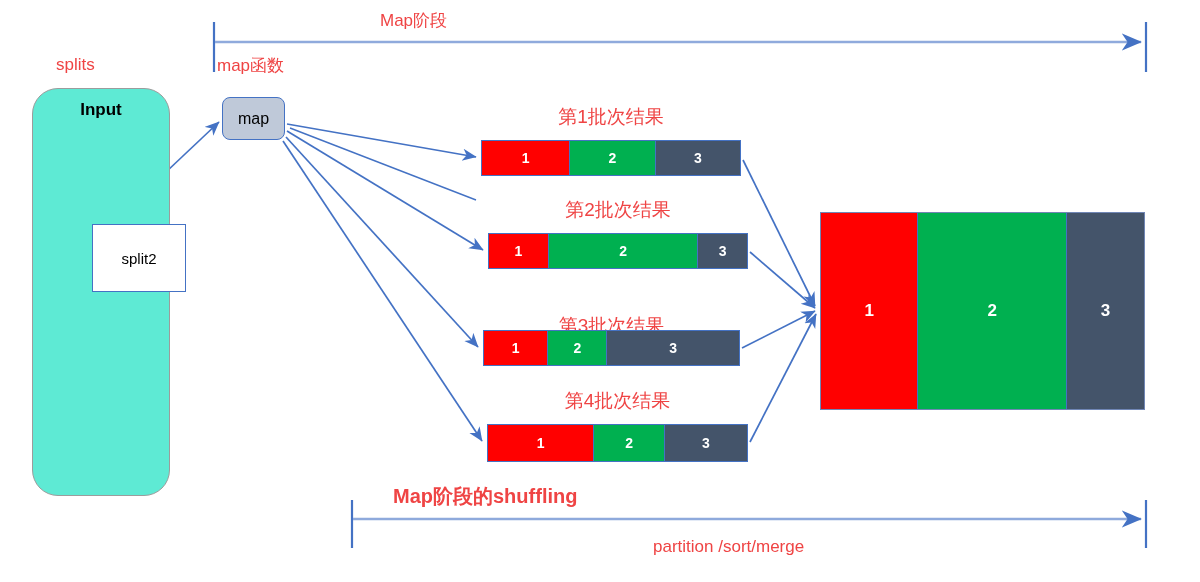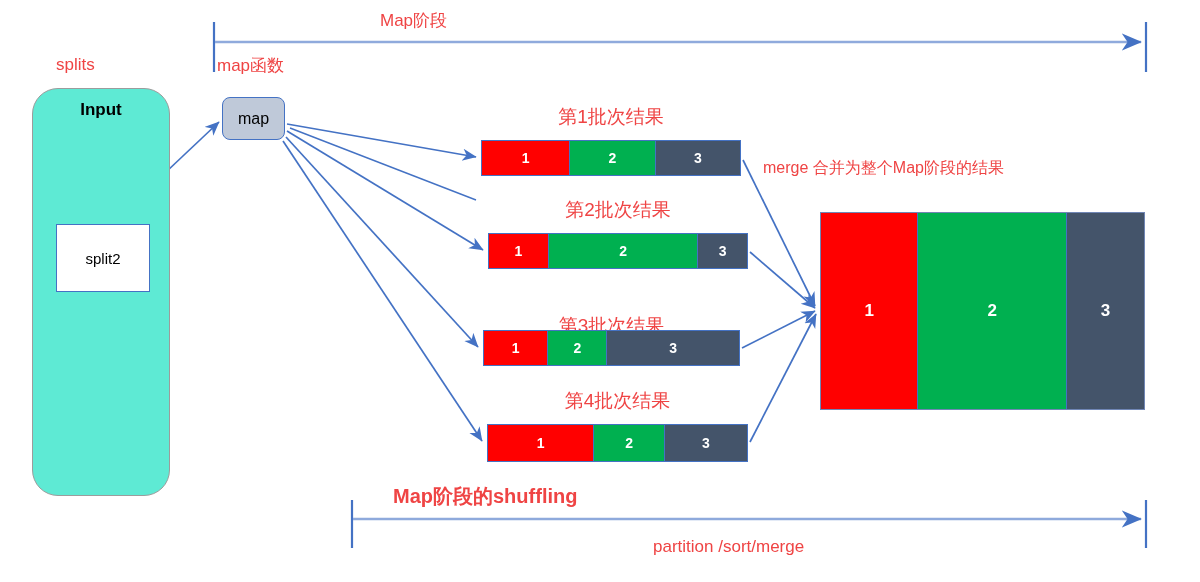--- a/index.html
+++ b/index.html
@@ -70,21 +70,21 @@
     background: #ffffff;
     border: 1.6px solid #4472C4;
     box-sizing: border-box;
     display: flex;
     align-items: center;
     justify-content: center;
     font-size: 15px;
     color: #000;
   }
   .split-1 { top: 47px; }
-  .split-2 { top: 135px; }
+  .split-2 { top: 135px; margin-left: 36px; }
 
   
   .map-node {
     left: 222px;
     top: 97px;
     width: 63px;
     height: 43px;
     background: #BFC9D9;
     border: 1.6px solid #4472C4;
     border-radius: 8px;
@@ -189,21 +189,20 @@
 
   <div class="abs input-panel">
     <div class="input-title">Input</div>
     <div class="split-box split-2">split2</div>
   </div>
 
   <div class="abs map-node">map</div>
 
   <div class="lbl lbl-mapphase">Map阶段</div>
   <div class="lbl lbl-mapfunc">map函数</div>
-  <div class="lbl lbl-merge">merge  合并为整个Map阶段的结果</div>
   <div class="lbl lbl-shuffle">Map阶段的shuffling</div>
   <div class="lbl lbl-psm">partition /sort/merge</div>
 
   <div id="batches">
       <div class="lbl lbl-batch" style="left: 441px; top: 107px; width: 340px;">第1批次结果</div>
       <div class="bar" style="left: 481px; top: 140px; width: 260px; height: 36px;">
         <div class="seg" style="background: rgb(255, 0, 0); flex: 0.34 1 0px;">1</div>
         <div class="seg" style="background: rgb(0, 176, 80); flex: 0.33 1 0px;">2</div>
         <div class="seg" style="background: rgb(68, 84, 106); flex: 0.33 1 0px;">3</div>
       </div>

